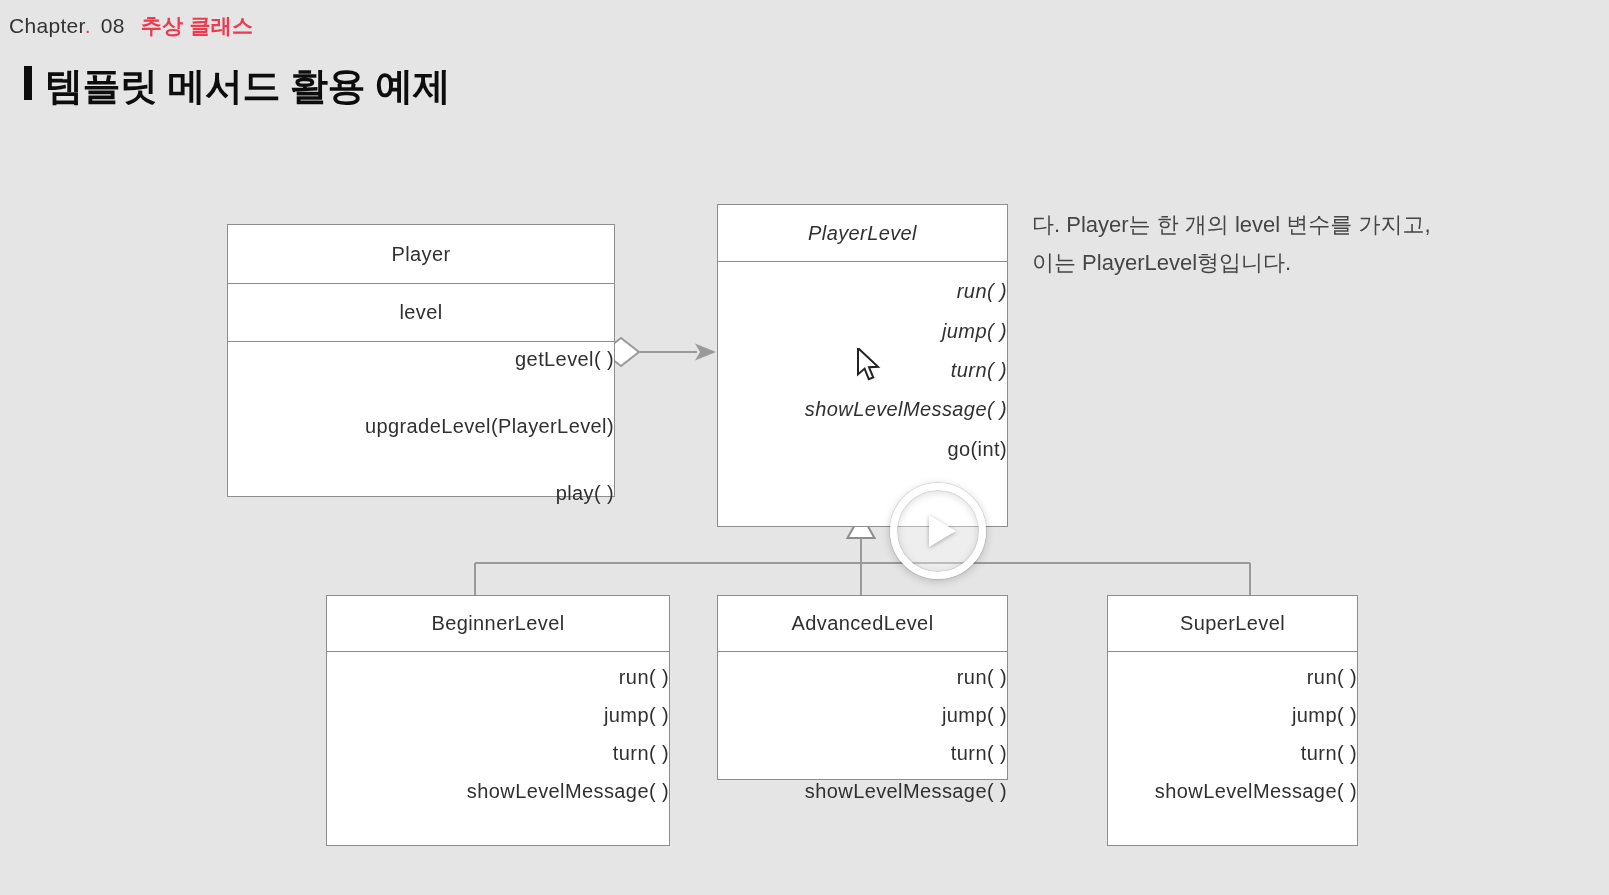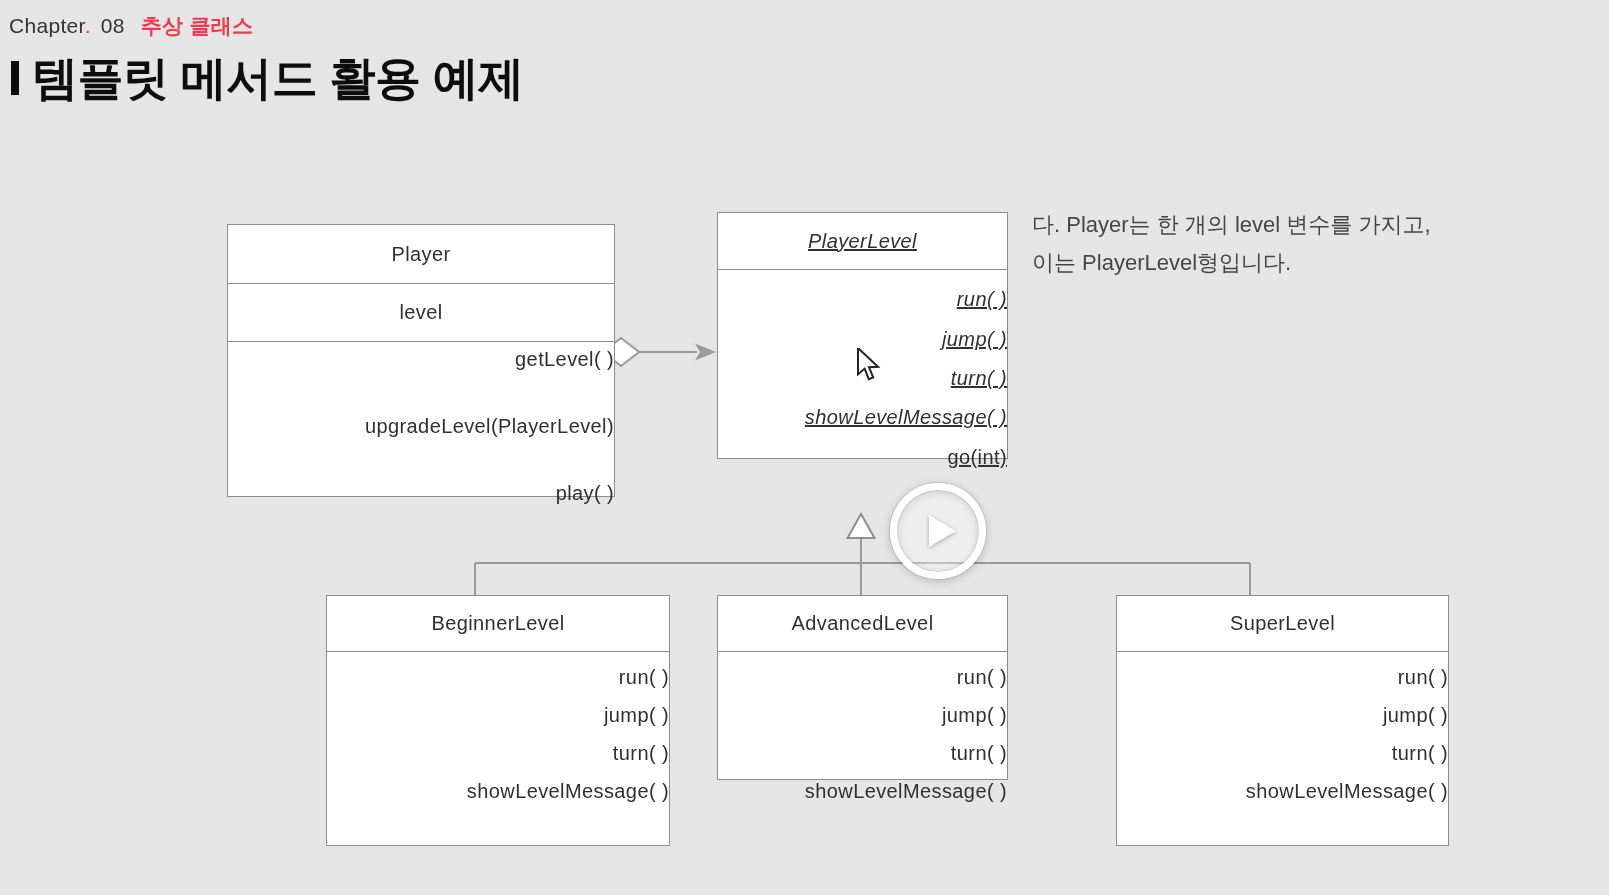--- a/index.html
+++ b/index.html
@@ -4,45 +4,45 @@
 <style>
   html,body{margin:0;padding:0;background:#fff;}
   body{font-family:"Liberation Sans","DejaVu Sans",sans-serif;}
   .canvas{position:relative;width:1609px;height:895px;background:#e5e5e5;overflow:hidden;padding-left:36px;}
 
   
   .chapter-line{position:absolute;left:9px;top:12px;font-size:21px;color:#333;letter-spacing:0.3px;}
   .chapter-line .red{color:#ee3a50;}
   .chapter-line .num{margin-left:10px;}
   .chapter-line .topic{margin-left:16px;font-weight:bold;}
-  .page-title{position:absolute;left:7px;top:44px;margin:4px;font-size:46px;font-weight:bold;color:#0d0d0d;letter-spacing:-0.5px;white-space:nowrap;}
+  .page-title{position:absolute;left:7px;top:44px;margin:17px;font-size:38px;font-weight:bold;color:#0d0d0d;letter-spacing:-0.5px;white-space:nowrap;}
   .title-bar{display:inline-block;width:8px;height:34px;background:#0d0d0d;color:transparent;overflow:hidden;margin-right:13px;vertical-align:-1px;}
 
   
   .uml-box{position:absolute;background:#fff;border:1.5px solid #8d8d8d;box-sizing:border-box;
            color:#303030;font-size:20px;letter-spacing:0.4px;}
   .comp-title{display:flex;align-items:center;justify-content:center;border-bottom:1.5px solid #8d8d8d;box-sizing:border-box;}
   .comp-fields{display:flex;align-items:center;justify-content:center;border-bottom:1.5px solid #8d8d8d;box-sizing:border-box;}
   .comp-methods{display:flex;flex-direction:column;justify-content:space-around;align-items:flex-end;box-sizing:border-box;}
   .em{font-style:italic;}
 
   .box-player{left:227px;top:224px;width:388px;height:273px;}
   .box-player .comp-title{height:59px;}
   .box-player .comp-fields{height:58px;}
   .box-player .comp-methods{height:153px;padding:6px 0 26px 0;gap:44px;}
 
-  .box-playerlevel{left:717px;top:212px;width:291px;height:247px;text-decoration:underline;}
+  .box-playerlevel{left:717px;top:204px;width:291px;height:323px;}
   .box-playerlevel .comp-title{height:57px;}
   .box-playerlevel .comp-methods{height:243px;padding:10px 0 36px 0;}
 
   .box-sub .comp-title{height:56px;}
   .box-sub .comp-methods{height:192px;padding:6px 0 34px 0;}
   .box-beginner{left:326px;top:595px;width:344px;height:251px;}
   .box-advanced{left:717px;top:595px;width:291px;height:185px;}
-  .box-super{left:1107px;top:595px;width:333px;height:251px;margin-left:9px;}
+  .box-super{left:1107px;top:595px;width:251px;height:251px;}
 
   
   .connectors{position:absolute;left:0;top:0;pointer-events:none;}
 
   
   .annotation{position:absolute;left:1032px;top:206px;width:500px;font-size:22px;line-height:38px;color:#454545;}
   .annotation .line{white-space:nowrap;}
   .annotation .first{display:flex;align-items:center;gap:10px;padding-left:8px;}
   .smiley{flex:0 0 auto;display:inline-block;}
 

